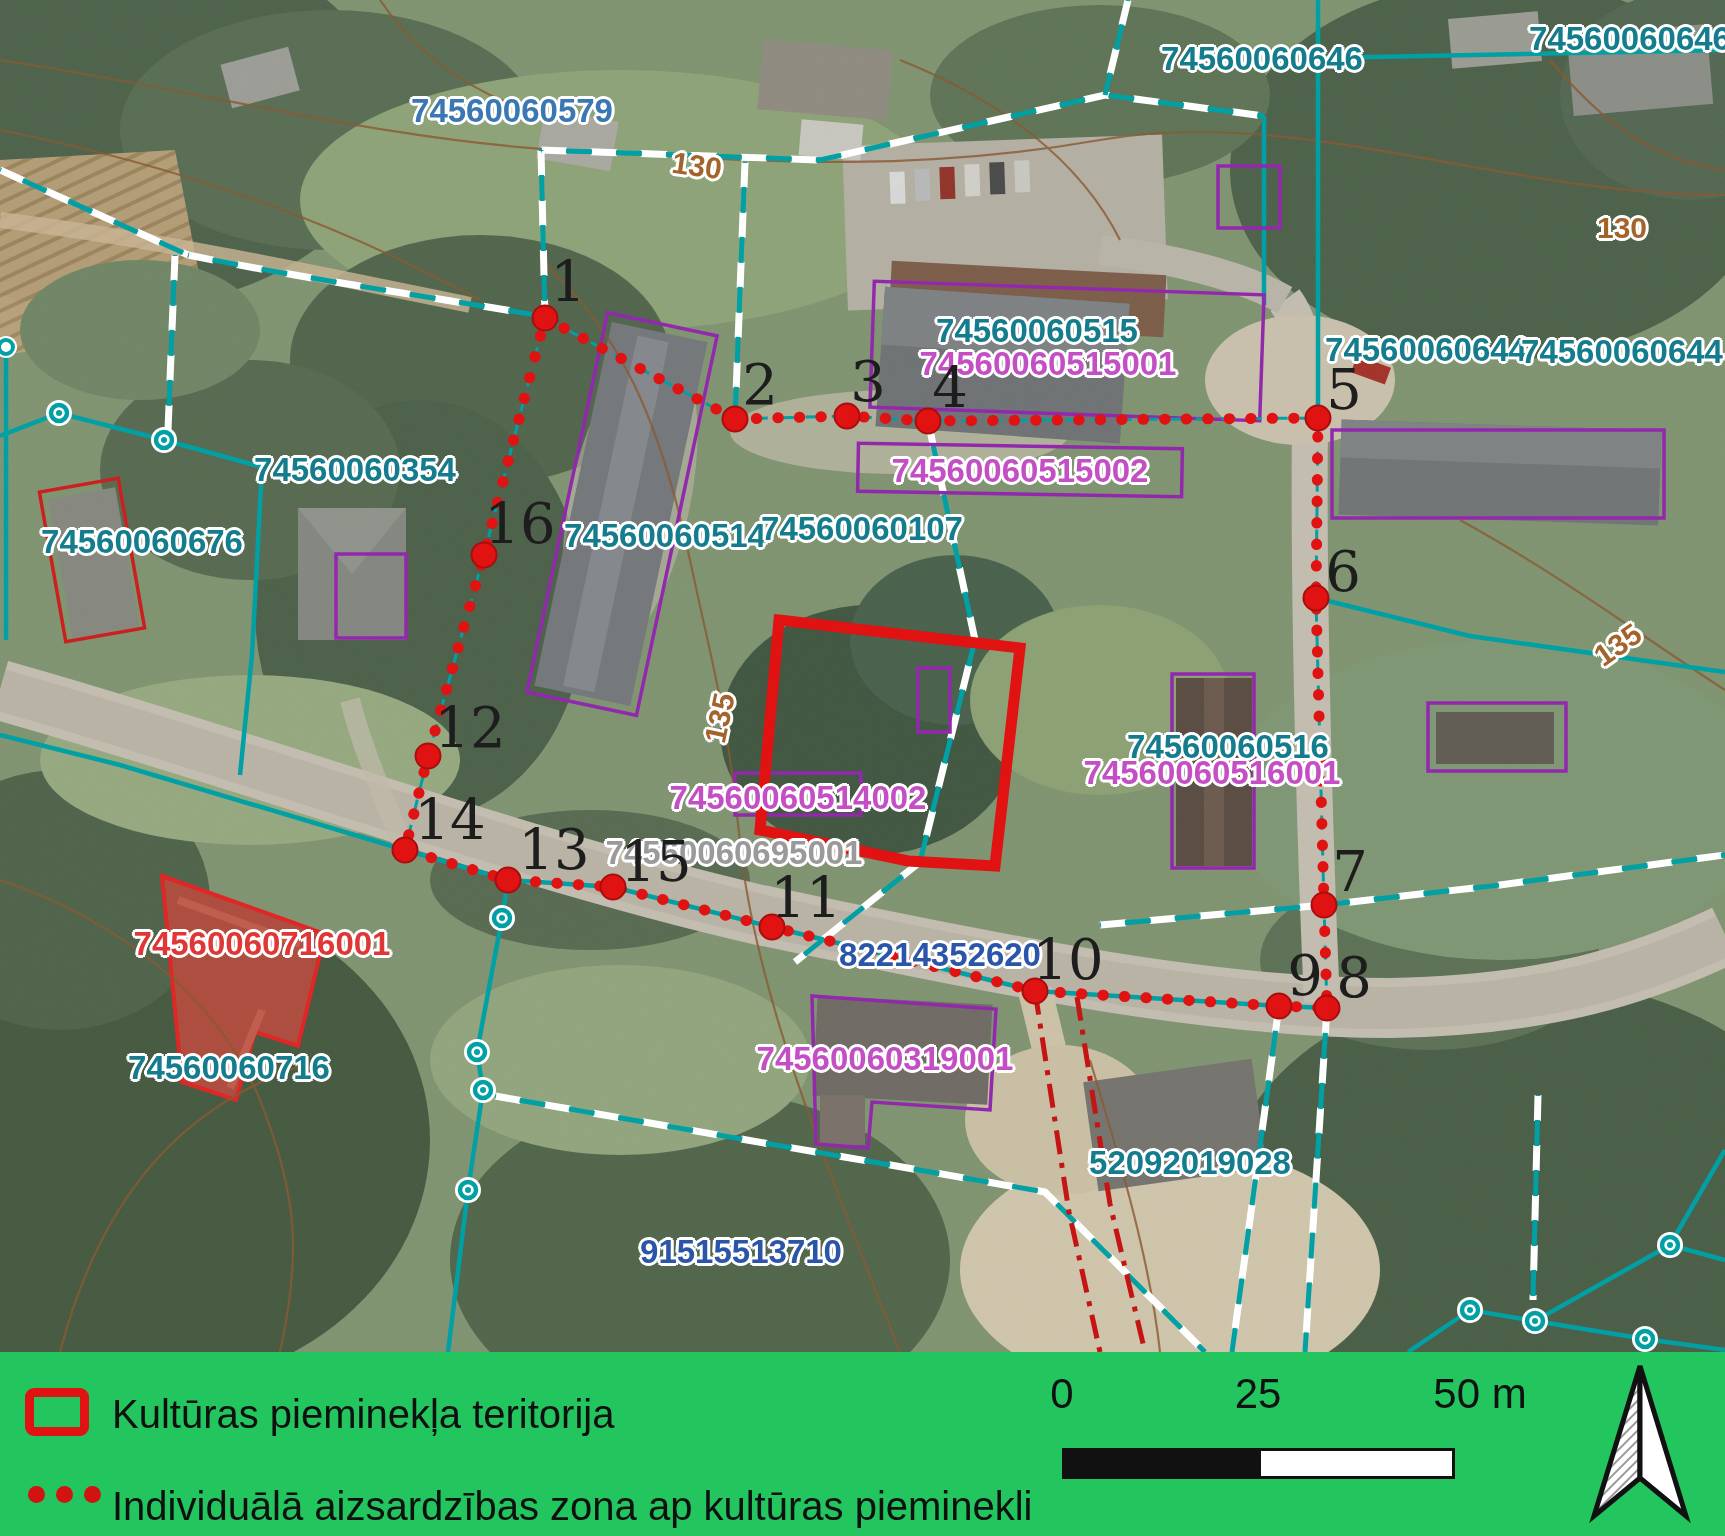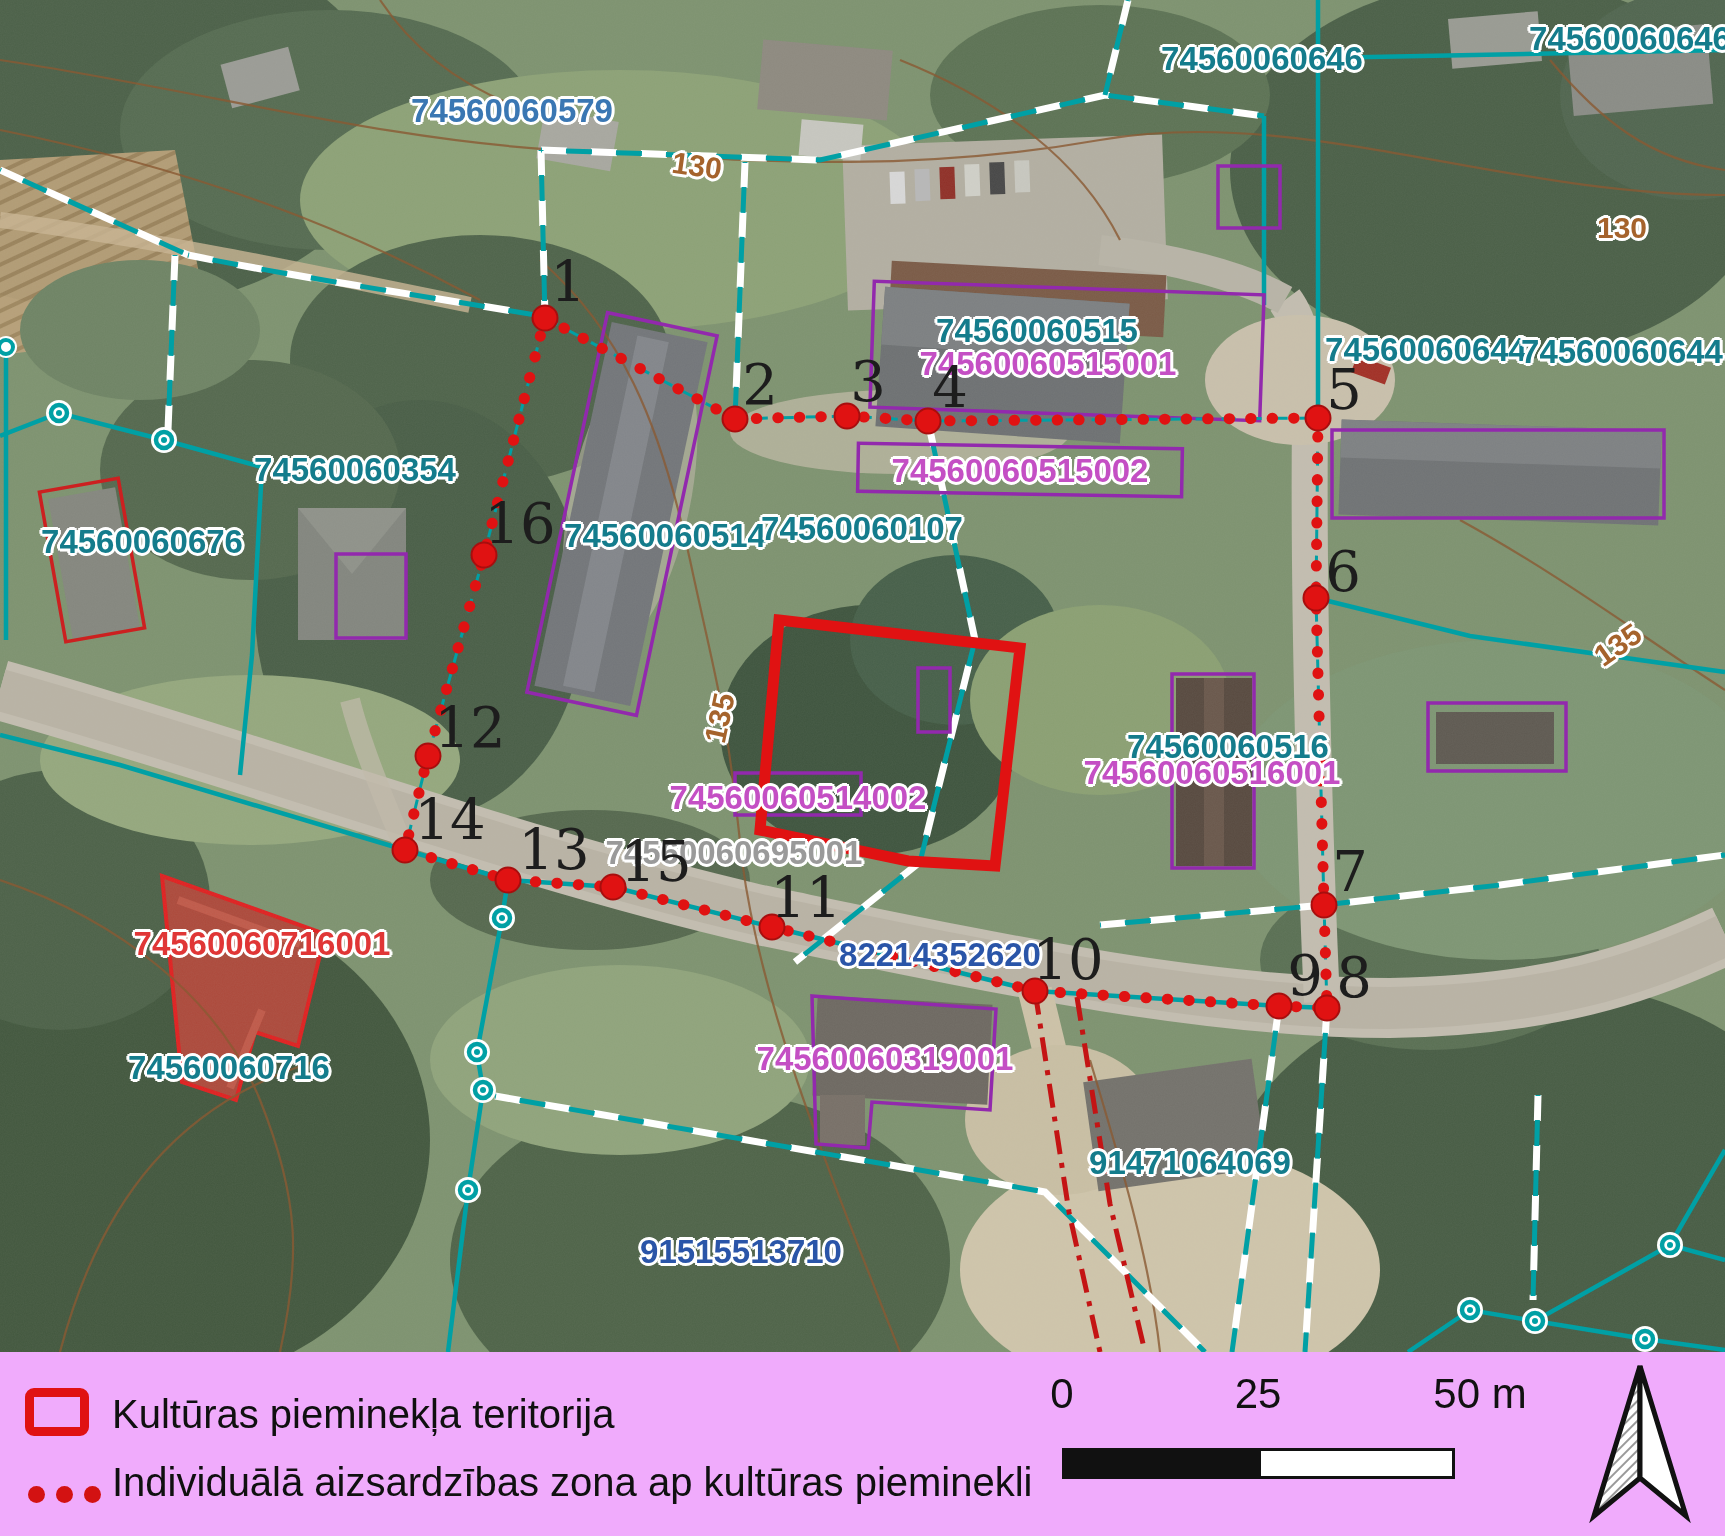--- a/index.html
+++ b/index.html
@@ -16,26 +16,26 @@
   .lbl.navy{color:#2a55a8;}
   .lbl.magenta{color:#c44fc4;}
   .lbl.red{color:#e03636;}
   .lbl.muted{color:#9a9a9a;}
   .lbl.contour{color:#a5632c;font-size:30px;}
   .point-num{position:absolute;font-family:"DejaVu Serif","Liberation Serif",serif;font-size:56px;line-height:1;
        color:#1d1d1d;transform:translate(-50%,-50%);white-space:nowrap;}
   .point-dot{position:absolute;width:27px;height:27px;border-radius:50%;background:#e01212;border:2px solid #a80e0e;
        box-sizing:border-box;transform:translate(-50%,-50%);}
   
-  .footer{position:absolute;left:0;top:1352px;width:1725px;height:184px;background:#f0abfc;}
+  .footer{position:absolute;left:0;top:1352px;width:1725px;height:184px;background:#22c55e;}
   .legend-sym-rect{position:absolute;left:25px;top:36px;width:64px;height:48px;border:9px solid #e01212;border-radius:9px;box-sizing:border-box;}
   .legend-row1-text{position:absolute;left:112px;top:40px;font-size:40px;color:#101010;}
   .legend-sym-dots{position:absolute;left:28px;top:134px;display:flex;gap:11px;}
   .legend-sym-dots i{width:17px;height:17px;border-radius:50%;background:#d31212;}
-  .legend-row2-text{position:absolute;left:112px;top:108px;font-size:40px;color:#101010;}
+  .legend-row2-text{position:absolute;left:112px;top:132px;font-size:40px;color:#101010;}
   .scale-tick{position:absolute;top:18px;transform:translateX(-50%);font-size:42px;color:#111;}
   .scale-bar{position:absolute;left:1062px;top:96px;width:393px;height:31px;border:3px solid #111;box-sizing:border-box;background:#fff;}
   .scale-bar .half{position:absolute;left:0;top:0;width:196px;height:100%;background:#111;}
   .north{position:absolute;left:1580px;top:6px;}
 </style>
 </head>
 <body>
 
 <div id="stage">
 
@@ -286,21 +286,21 @@
       <span class="lbl teal" style="left: 665px; top: 535px;">74560060514</span>
       <span class="lbl teal" style="left: 862px; top: 528px;">74560060107</span>
       <span class="lbl teal" style="left: 1228px; top: 746px;">74560060516</span>
       <span class="lbl magenta" style="left: 1212px; top: 772px;">74560060516001</span>
       <span class="lbl magenta" style="left: 798px; top: 797px;">74560060514002</span>
       <span class="lbl muted" style="left: 734px; top: 852px;">74560060695001</span>
       <span class="lbl navy" style="left: 940px; top: 954px;">82214352620</span>
       <span class="lbl red" style="left: 262px; top: 943px;">74560060716001</span>
       <span class="lbl teal" style="left: 229px; top: 1067px;">74560060716</span>
       <span class="lbl magenta" style="left: 885px; top: 1058px;">74560060319001</span>
-      <span class="lbl teal" style="left: 1190px; top: 1162px;">91471064069</span>
+      <span class="lbl teal" style="left: 1190px; top: 1162px;">52092019028</span>
       <span class="lbl navy" style="left: 741px; top: 1251px;">91515513710</span>
       <span class="lbl contour" style="left: 697px; top: 166px; transform: translate(-50%, -50%) rotate(8deg);">130</span>
       <span class="lbl contour" style="left: 1622px; top: 228px;">130</span>
       <span class="lbl contour" style="left: 720px; top: 718px; transform: translate(-50%, -50%) rotate(-78deg);">135</span>
       <span class="lbl contour" style="left: 1618px; top: 645px; transform: translate(-50%, -50%) rotate(-35deg);">135</span>
       <div class="point-dot" style="left: 545px; top: 318px;"></div>
       <span class="point-num" style="left: 568px; top: 282px;">1</span>
       <div class="point-dot" style="left: 735px; top: 419px;"></div>
       <span class="point-num" style="left: 760px; top: 385px;">2</span>
       <div class="point-dot" style="left: 847px; top: 416px;"></div>

